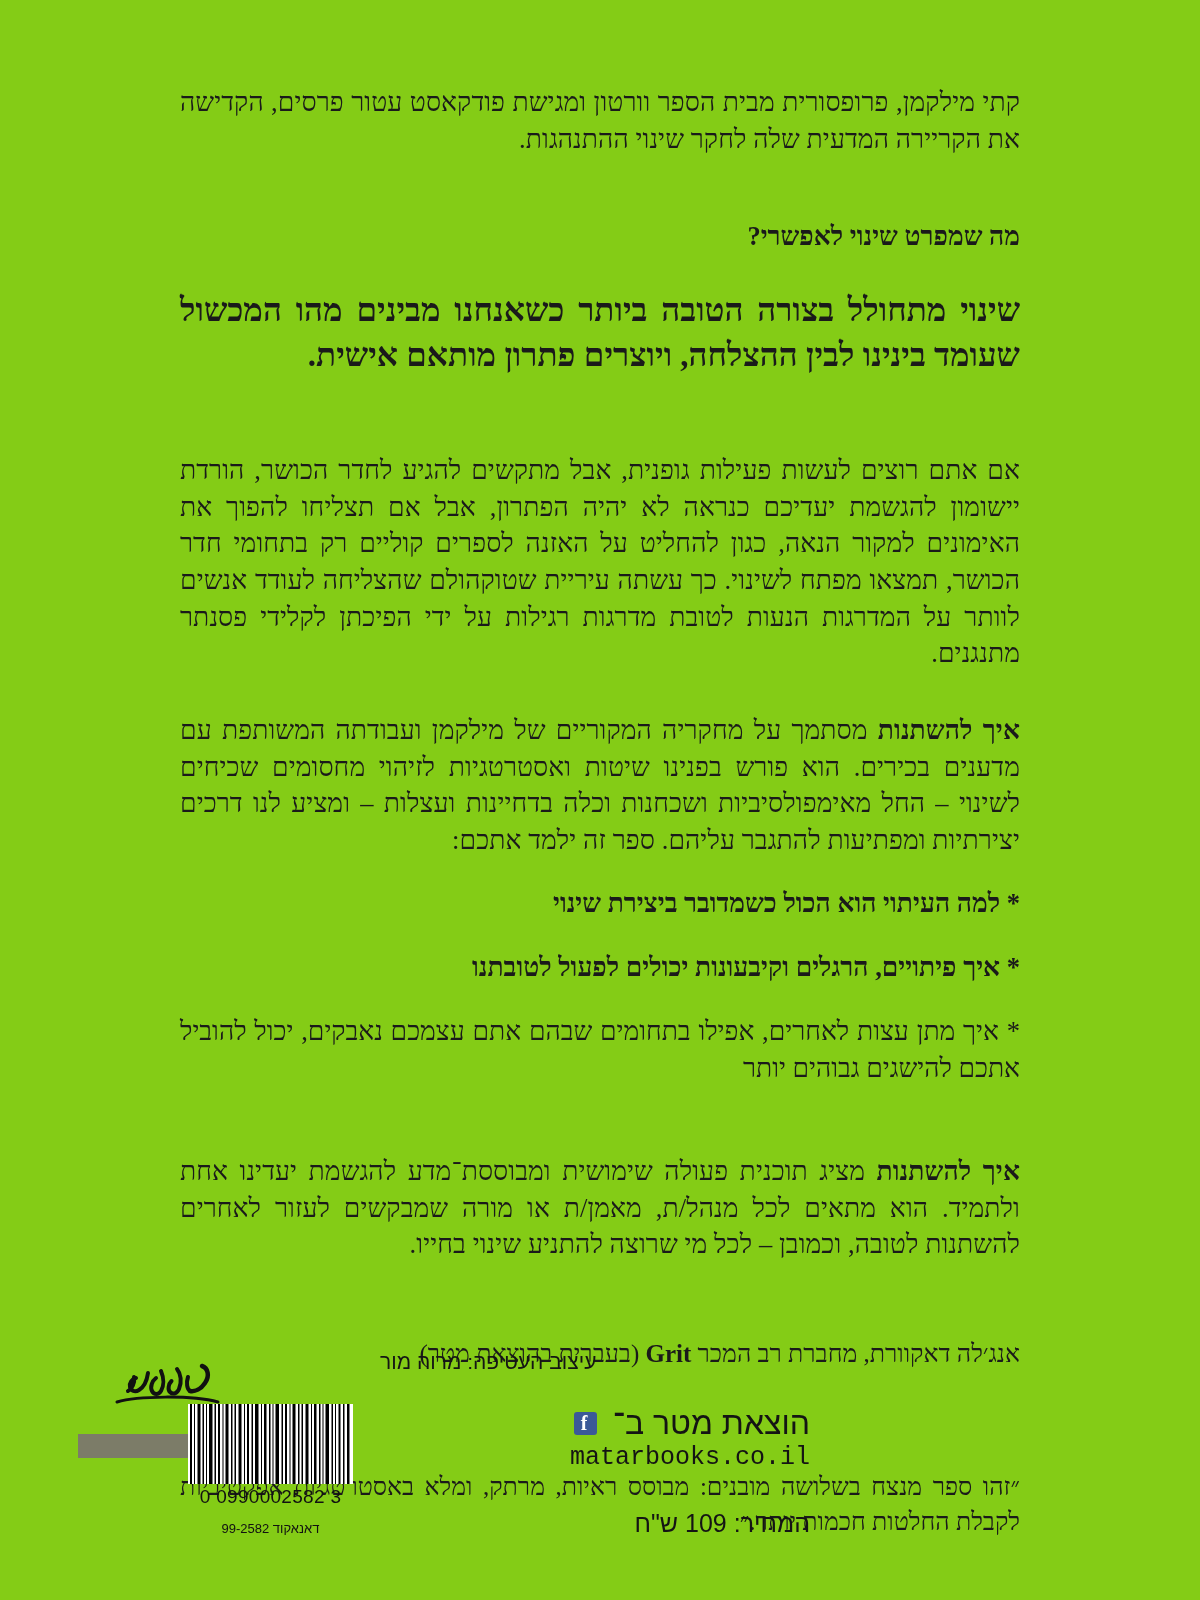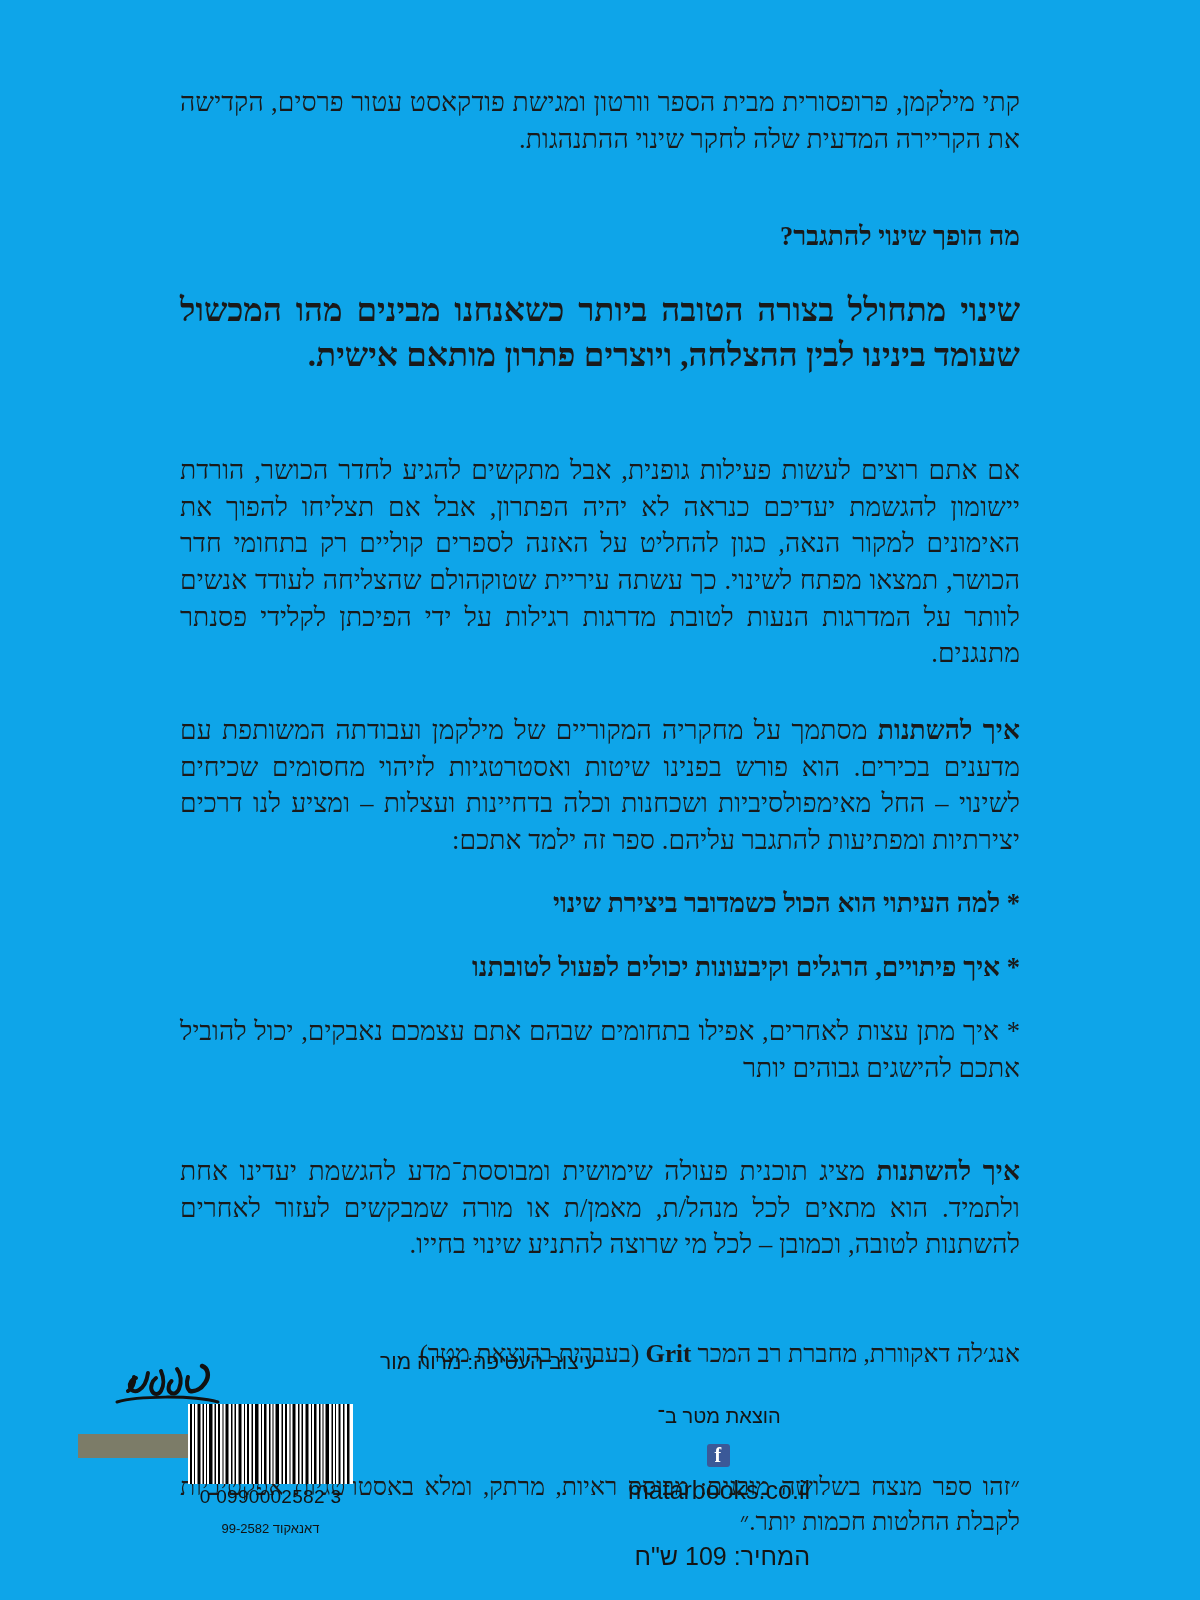--- a/index.html
+++ b/index.html
@@ -13,21 +13,21 @@
     height: 1600px;
     position: relative;
     font-family: "Liberation Serif", "DejaVu Serif", serif;
     color: #1a1a1a;
     overflow: hidden;
   }
 
   .page {
     position: absolute;
     inset: 0;
-    background: #0ea5e9;
+    background: #84cc16;
   }
 
   .content {
     position: absolute;
     top: 84px;
     right: 180px;
     left: 180px;
     direction: rtl;
     text-align: justify;
   }
@@ -118,25 +118,25 @@
   .publisher-block {
     position: absolute;
     top: 75px;
     right: 390px;
     text-align: right;
     direction: rtl;
     font-family: "Liberation Sans", sans-serif;
     color: #141414;
   }
   .pub-line1 {
-    font-size: 20px;
+    font-size: 32px;
     line-height: 1.15;
     white-space: nowrap;
     display: flex;
-    flex-direction: column;
+    flex-direction: row;
     align-items: center;
     justify-content: flex-start;
     gap: 16px;
   }
   .fb-icon {
     display: inline-block;
     width: 23px;
     height: 23px;
     background: #3b5998;
     border-radius: 3px;
@@ -152,21 +152,22 @@
     font-family: "Liberation Serif", serif;
     font-weight: bold;
     font-size: 20px;
     line-height: 24px;
   }
   .pub-url {
     font-size: 25px;
     line-height: 1.25;
     direction: ltr;
     text-align: right;
-    margin-top: 8px;
+    margin-top: 0;
+    font-family: Liberation Mono, monospace;
   }
   .price {
     margin-top: 36px;
     font-size: 25px;
     direction: rtl;
     text-align: right;
     white-space: nowrap;
   }
 
   
@@ -225,21 +226,21 @@
 <body>
 
 <div class="page">
 
   <div class="content">
 
     <p class="para">קתי מילקמן, פרופסורית מבית הספר וורטון ומגישת פודקאסט עטור פרסים, הקדישה את הקריירה המדעית שלה לחקר שינוי ההתנהגות.</p>
 
     <div class="gap-md"></div>
 
-    <p class="heading">מה הופך שינוי להתגבר?</p>
+    <p class="heading">מה שמפרט שינוי לאפשרי?</p>
     <p class="heading-body">שינוי מתחולל בצורה הטובה ביותר כשאנחנו מבינים מהו המכשול שעומד בינינו לבין ההצלחה, ויוצרים פתרון מותאם אישית.</p>
 
     <div class="gap-lg"></div>
 
     <p class="para">אם אתם רוצים לעשות פעילות גופנית, אבל מתקשים להגיע לחדר הכושר, הורדת יישומון להגשמת יעדיכם כנראה לא יהיה הפתרון, אבל אם תצליחו להפוך את האימונים למקור הנאה, כגון להחליט על האזנה לספרים קוליים רק בתחומי חדר הכושר, תמצאו מפתח לשינוי. כך עשתה עיריית שטוקהולם שהצליחה לעודד אנשים לוותר על המדרגות הנעות לטובת מדרגות רגילות על ידי הפיכתן לקלידי פסנתר מתנגנים.</p>
 
     <div class="gap-lg"></div>
 
     <p class="para"><span class="bold">איך להשתנות</span><span> מסתמך על מחקריה המקוריים של מילקמן ועבודתה המשותפת עם מדענים בכירים. הוא פורש בפנינו שיטות ואסטרטגיות לזיהוי מחסומים שכיחים לשינוי – החל מאימפולסיביות ושכחנות וכלה בדחיינות ועצלות – ומציע לנו דרכים יצירתיות ומפתיעות להתגבר עליהם. ספר זה ילמד אתכם:</span></p>
 

